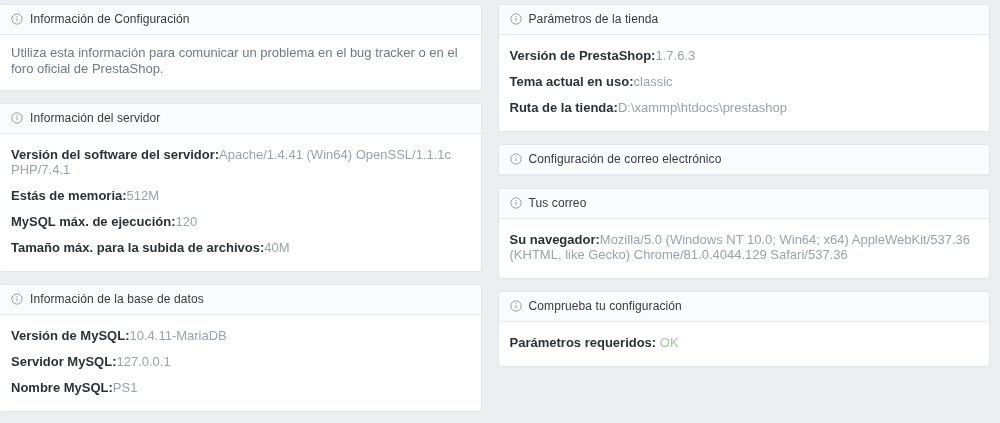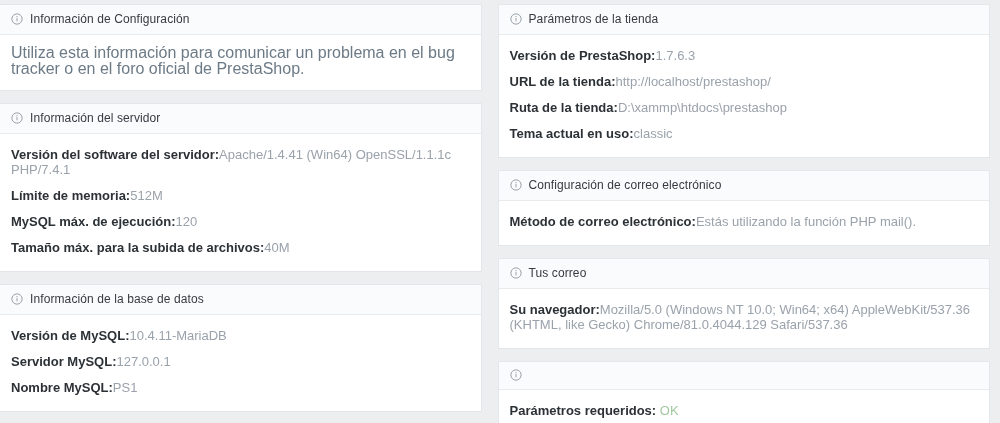--- a/index.html
+++ b/index.html
@@ -70,21 +70,21 @@
   }
   .info-icon svg { display: block; }
 
   .card-body {
     padding: 8px 11px 10px 11px;
     background: #ffffff;
   }
 
   .lead {
     color: #6c7a86;
-    font-size: 16px;
+    font-size: 13px;
     line-height: 16px;
     padding: 2px 0 3px 0;
   }
 
   .kv {
     font-size: 13px;
     line-height: 15px;
     padding: 5px 0 6px 0;
     color: #9aa2ab;
     word-break: break-word;
@@ -122,21 +122,21 @@
             <svg width="12" height="12" viewBox="0 0 14 14" aria-hidden="true">
               <circle cx="7" cy="7" r="6" fill="none" stroke="#8a939c" stroke-width="1"></circle>
               <rect x="6.5" y="5.6" width="1" height="4.1" fill="#8a939c"></rect>
               <rect x="6.5" y="3.5" width="1" height="1.2" fill="#8a939c"></rect>
             </svg>
           </span>
           <span class="card-title">Información del servidor</span>
         </div>
         <div class="card-body">
           <div class="kv"><span class="k">Versión del software del servidor:</span><span class="v">Apache/1.4.41 (Win64) OpenSSL/1.1.1c PHP/7.4.1</span></div>
-          <div class="kv"><span class="k">Límite de memoria:</span><span class="v">512M</span></div>
+          <div class="kv"><span class="k">Estás de memoria:</span><span class="v">512M</span></div>
           <div class="kv"><span class="k">MySQL máx. de ejecución:</span><span class="v">120</span></div>
           <div class="kv"><span class="k">Tamaño máx. para la subida de archivos:</span><span class="v">40M</span></div>
         </div>
       </div>
       <div class="card">
         <div class="card-header">
           <span class="info-icon">
             <svg width="12" height="12" viewBox="0 0 14 14" aria-hidden="true">
               <circle cx="7" cy="7" r="6" fill="none" stroke="#8a939c" stroke-width="1"></circle>
               <rect x="6.5" y="5.6" width="1" height="4.1" fill="#8a939c"></rect>
@@ -159,39 +159,35 @@
             <svg width="12" height="12" viewBox="0 0 14 14" aria-hidden="true">
               <circle cx="7" cy="7" r="6" fill="none" stroke="#8a939c" stroke-width="1"></circle>
               <rect x="6.5" y="5.6" width="1" height="4.1" fill="#8a939c"></rect>
               <rect x="6.5" y="3.5" width="1" height="1.2" fill="#8a939c"></rect>
             </svg>
           </span>
           <span class="card-title">Parámetros de la tienda</span>
         </div>
         <div class="card-body">
           <div class="kv"><span class="k">Versión de PrestaShop:</span><span class="v">1.7.6.3</span></div>
-          <div class="kv"><span class="k">URL de la tienda:</span><span class="v">http://localhost/prestashop/</span></div>
+          <div class="kv"><span class="k">Tema actual en uso:</span><span class="v">classic</span></div>
           <div class="kv"><span class="k">Ruta de la tienda:</span><span class="v">D:\xammp\htdocs\prestashop</span></div>
-          <div class="kv"><span class="k">Tema actual en uso:</span><span class="v">classic</span></div>
         </div>
       </div>
       <div class="card">
         <div class="card-header">
           <span class="info-icon">
             <svg width="12" height="12" viewBox="0 0 14 14" aria-hidden="true">
               <circle cx="7" cy="7" r="6" fill="none" stroke="#8a939c" stroke-width="1"></circle>
               <rect x="6.5" y="5.6" width="1" height="4.1" fill="#8a939c"></rect>
               <rect x="6.5" y="3.5" width="1" height="1.2" fill="#8a939c"></rect>
             </svg>
           </span>
           <span class="card-title">Configuración de correo electrónico</span>
         </div>
-        <div class="card-body">
-          <div class="kv"><span class="k">Método de correo electrónico:</span><span class="v">Estás utilizando la función PHP mail().</span></div>
-        </div>
       </div>
       <div class="card">
         <div class="card-header">
           <span class="info-icon">
             <svg width="12" height="12" viewBox="0 0 14 14" aria-hidden="true">
               <circle cx="7" cy="7" r="6" fill="none" stroke="#8a939c" stroke-width="1"></circle>
               <rect x="6.5" y="5.6" width="1" height="4.1" fill="#8a939c"></rect>
               <rect x="6.5" y="3.5" width="1" height="1.2" fill="#8a939c"></rect>
             </svg>
           </span>
@@ -203,19 +199,20 @@
       </div>
       <div class="card">
         <div class="card-header">
           <span class="info-icon">
             <svg width="12" height="12" viewBox="0 0 14 14" aria-hidden="true">
               <circle cx="7" cy="7" r="6" fill="none" stroke="#8a939c" stroke-width="1"></circle>
               <rect x="6.5" y="5.6" width="1" height="4.1" fill="#8a939c"></rect>
               <rect x="6.5" y="3.5" width="1" height="1.2" fill="#8a939c"></rect>
             </svg>
           </span>
+          <span class="card-title">Comprueba tu configuración</span>
         </div>
         <div class="card-body">
           <div class="kv"><span class="k">Parámetros requeridos:</span><span class="v ok"> OK</span></div>
         </div>
       </div>
     </div>
 </div>
 
 </body></html>

